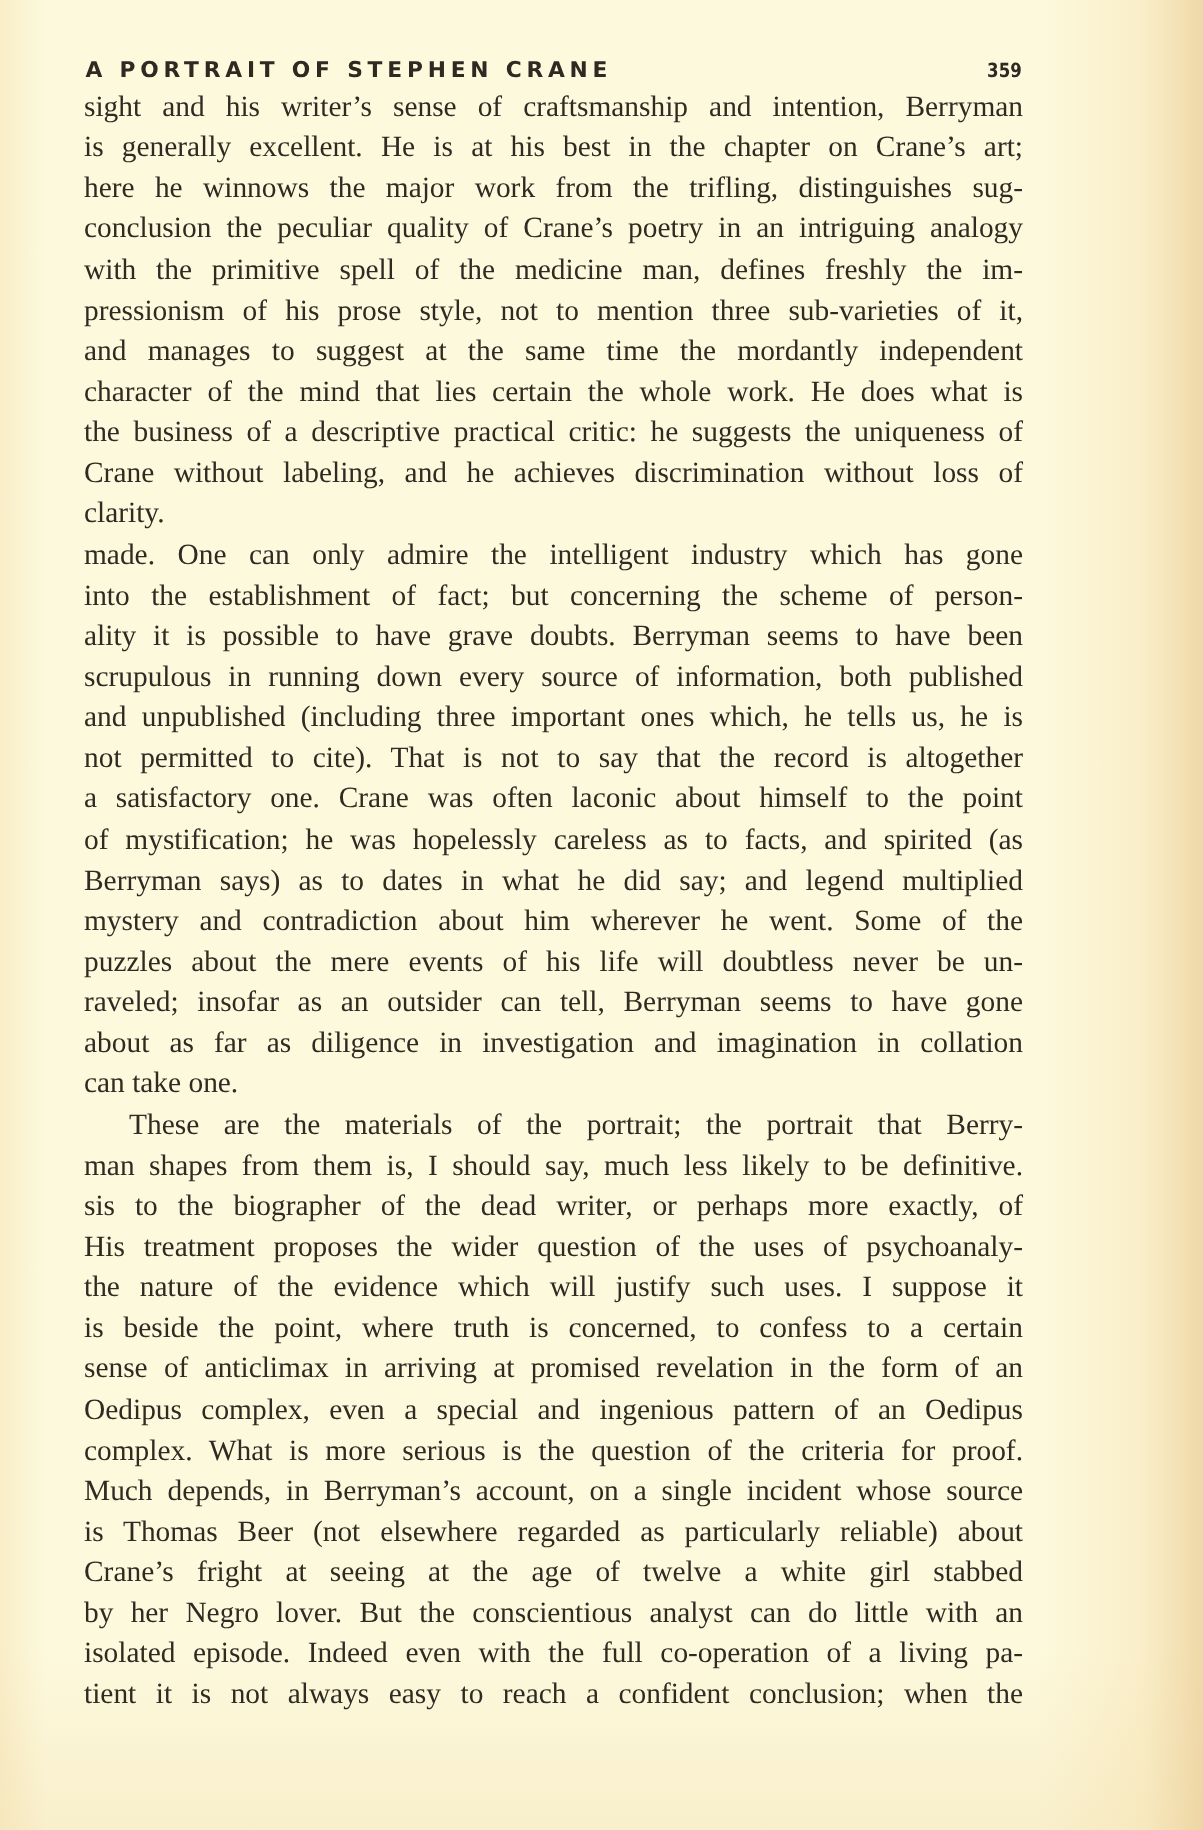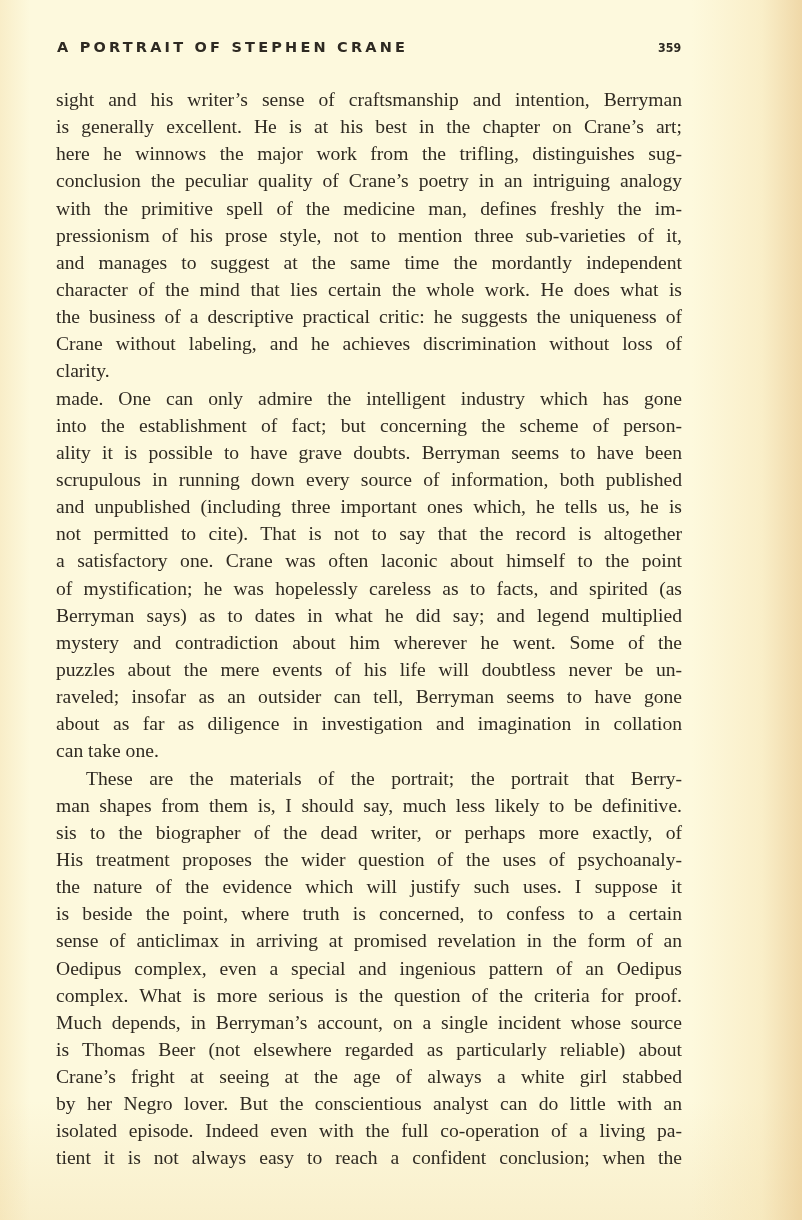--- a/index.html
+++ b/index.html
@@ -48,21 +48,20 @@
     transform-origin: right center;
   }
   .body-text {
     position: absolute;
     left: 56px;
     top: 58px;
     width: 626px;
     font-family: "Liberation Serif", serif;
     font-size: 19.6px;
     color: #2f2a22;
-    margin-top: 28px;
   }
   .line {
     display: block;
     height: 27.15px;
     line-height: 27.15px;
     white-space: nowrap;
     text-align: justify;
     text-align-last: justify;
     word-spacing: 0px;
   }
@@ -121,20 +120,20 @@
       <span class="line">man shapes from them is, I should say, much less likely to be definitive.</span>
       <span class="line">sis to the biographer of the dead writer, or perhaps more exactly, of</span>
       <span class="line">His treatment proposes the wider question of the uses of psychoanaly-</span>
       <span class="line">the nature of the evidence which will justify such uses. I suppose it</span>
       <span class="line">is beside the point, where truth is concerned, to confess to a certain</span>
       <span class="line">sense of anticlimax in arriving at promised revelation in the form of an</span>
       <span class="line">Oedipus complex, even a special and ingenious pattern of an Oedipus</span>
       <span class="line">complex. What is more serious is the question of the criteria for proof.</span>
       <span class="line">Much depends, in Berryman’s account, on a single incident whose source</span>
       <span class="line">is Thomas Beer (not elsewhere regarded as particularly reliable) about</span>
-      <span class="line">Crane’s fright at seeing at the age of always a white girl stabbed</span>
+      <span class="line">Crane’s fright at seeing at the age of twelve a white girl stabbed</span>
       <span class="line">by her Negro lover. But the conscientious analyst can do little with an</span>
       <span class="line">isolated episode. Indeed even with the full co-operation of a living pa-</span>
       <span class="line">tient it is not always easy to reach a confident conclusion; when the</span>
     </div>
 
   </div>
 </div>
 
 </body></html>

